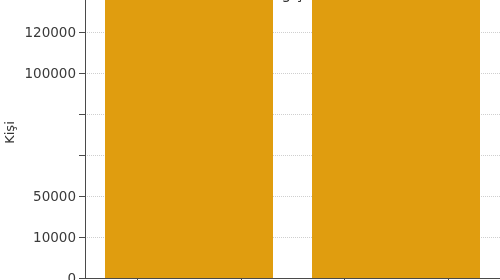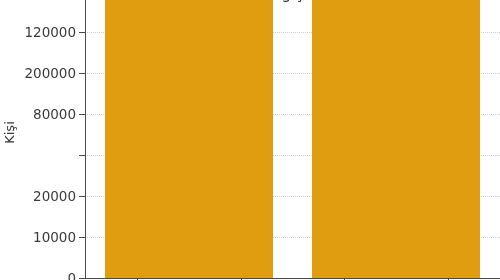--- a/index.html
+++ b/index.html
@@ -151,25 +151,24 @@
     </div>
 
   <div id="yspine"></div>
   <div id="xspine"></div>
 
 <div class="ytick-mark" style="top: 278px;"></div>
     <div class="ytick-label" style="top: 278px;">0</div>
     <div class="ytick-mark" style="top: 237.038px;"></div>
     <div class="ytick-label" style="top: 237.038px;">10000</div>
     <div class="ytick-mark" style="top: 196.076px;"></div>
-    <div class="ytick-label" style="top: 196.076px;">20000</div>
+    <div class="ytick-label" style="top: 196.076px;">50000</div>
     <div class="ytick-mark" style="top: 155.113px;"></div>
     <div class="ytick-mark" style="top: 114.151px;"></div>
-    <div class="ytick-label" style="top: 114.151px;">80000</div>
     <div class="ytick-mark" style="top: 73.189px;"></div>
-    <div class="ytick-label" style="top: 73.189px;">200000</div>
+    <div class="ytick-label" style="top: 73.189px;">100000</div>
     <div class="ytick-mark" style="top: 32.2268px;"></div>
     <div class="ytick-label" style="top: 32.2268px;">120000</div>
     <div class="xtick-mark" style="left: 136.875px;"></div>
     <div class="xtick-mark" style="left: 240.625px;"></div>
     <div class="xtick-mark" style="left: 344.375px;"></div>
     <div class="xtick-mark" style="left: 448.125px;"></div>
   </div>
 
 </body></html>

